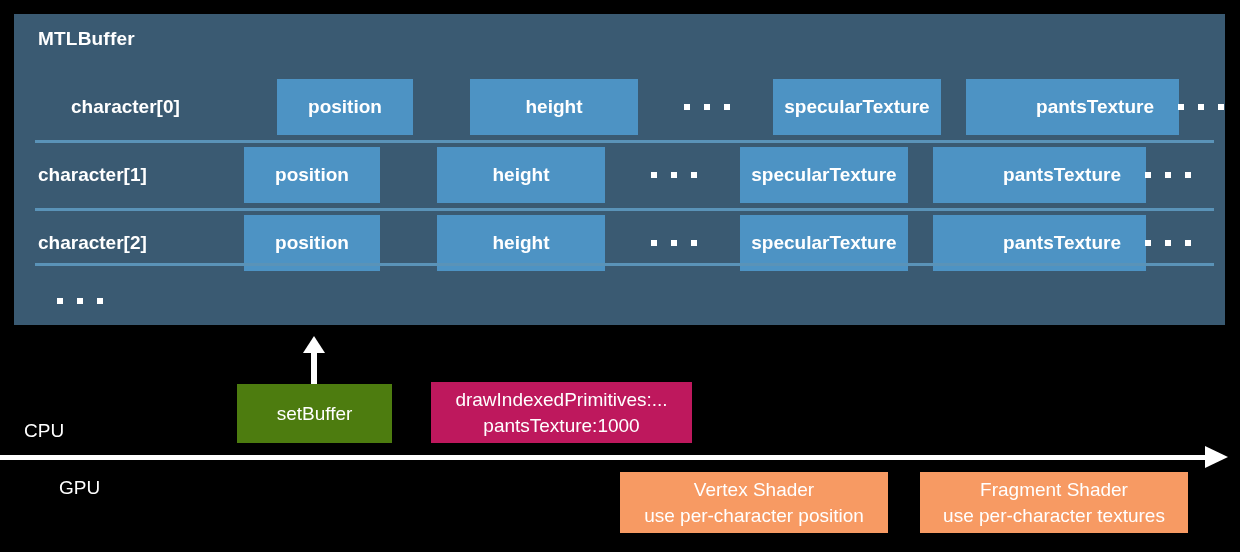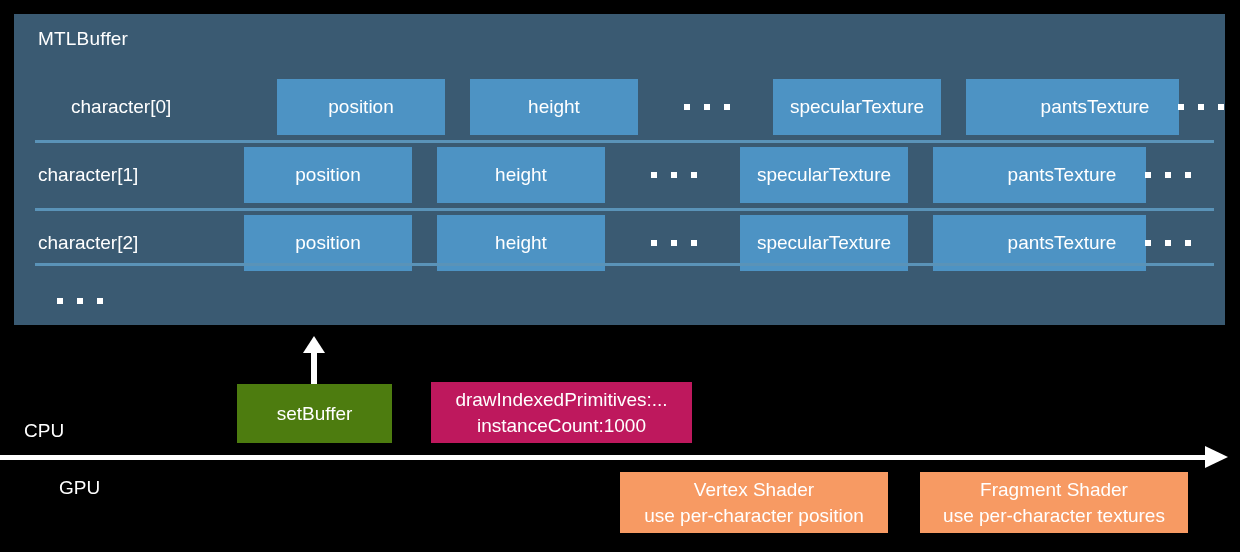--- a/index.html
+++ b/index.html
@@ -20,20 +20,21 @@
   }
 
   
   #buffer-panel {
     position: absolute;
     left: 14px;
     top: 14px;
     width: 1211px;
     height: 311px;
     background: #3a5a72;
+    font-weight: bold;
   }
   #buffer-title {
     position: absolute;
     left: 24px;
     top: 14px;
     font-size: 19px;
     color: #ffffff;
     letter-spacing: 0.2px;
   }
 
@@ -57,21 +58,21 @@
     top: 0;
     height: 56px;
     background: #4d93c4;
     color: #ffffff;
     font-size: 19px;
     display: flex;
     align-items: center;
     justify-content: center;
     white-space: nowrap;
   }
-  .cell-position { left: 230px; width: 168px; }
+  .cell-position { left: 230px; width: 136px; }
   .cell-height   { left: 423px; width: 168px; }
   .cell-specular { left: 726px; width: 168px; }
   .cell-pants    { left: 919px; width: 168px; padding-left: 45px; }
 
   
   .dots {
     position: absolute;
     top: 50%;
     transform: translateY(-50%);
     display: flex;
@@ -269,21 +270,21 @@
 
   <div class="lane-label" id="cpu-label">CPU</div>
   <div class="lane-label" id="gpu-label">GPU</div>
 
   <div class="op-box" id="setbuffer-box">
     <span>setBuffer</span>
   </div>
 
   <div class="op-box" id="draw-box">
     <span>drawIndexedPrimitives:...</span>
-    <span>instanceCount:1000</span>
+    <span>pantsTexture:1000</span>
   </div>
 
   <div class="op-box" id="vertex-shader-box">
     <span>Vertex Shader</span>
     <span>use per-character position</span>
   </div>
 
   <div class="op-box" id="fragment-shader-box">
     <span>Fragment Shader</span>
     <span>use per-character textures</span>

